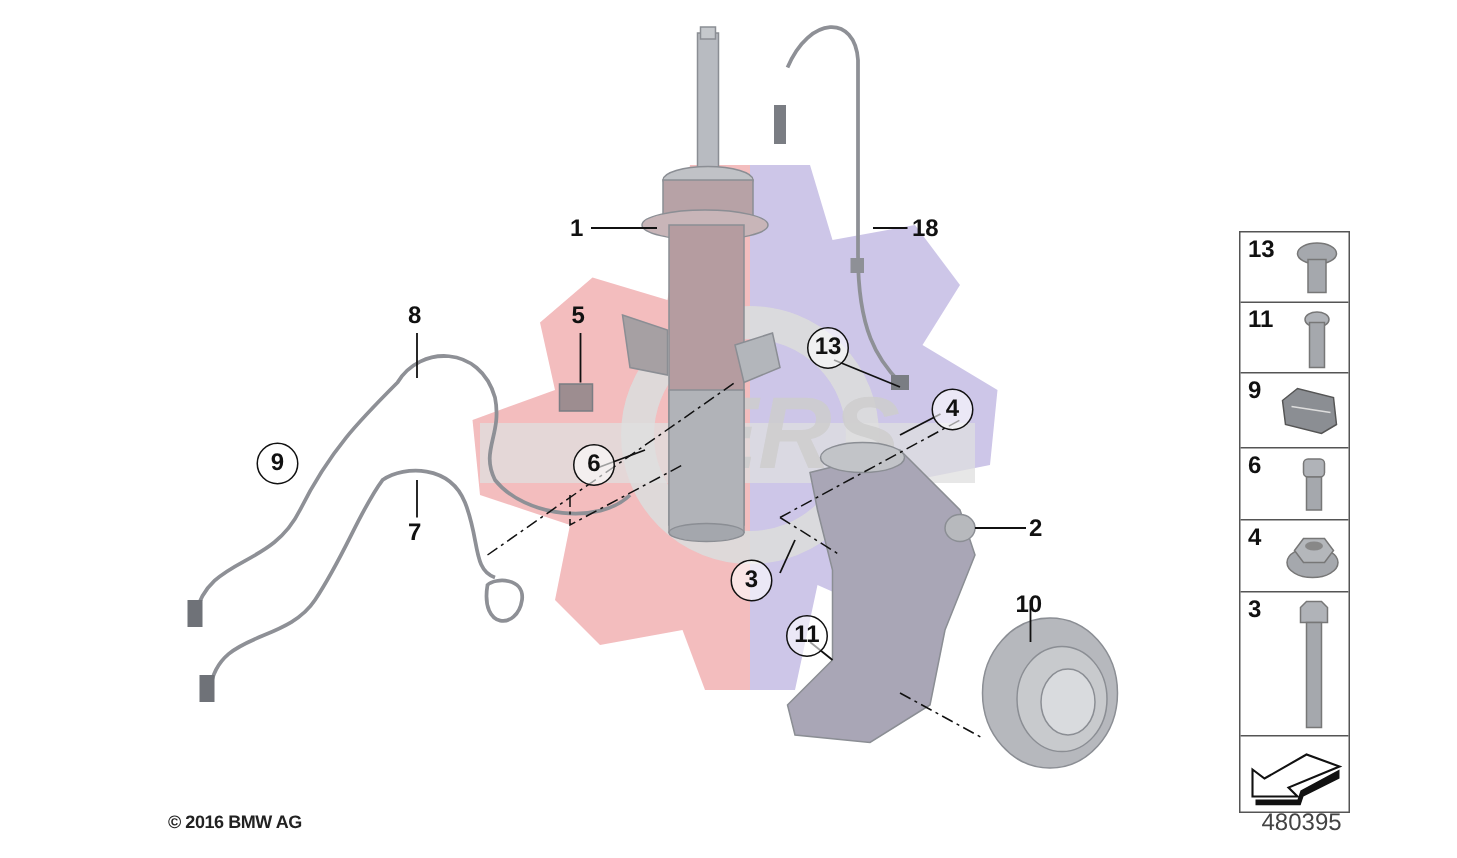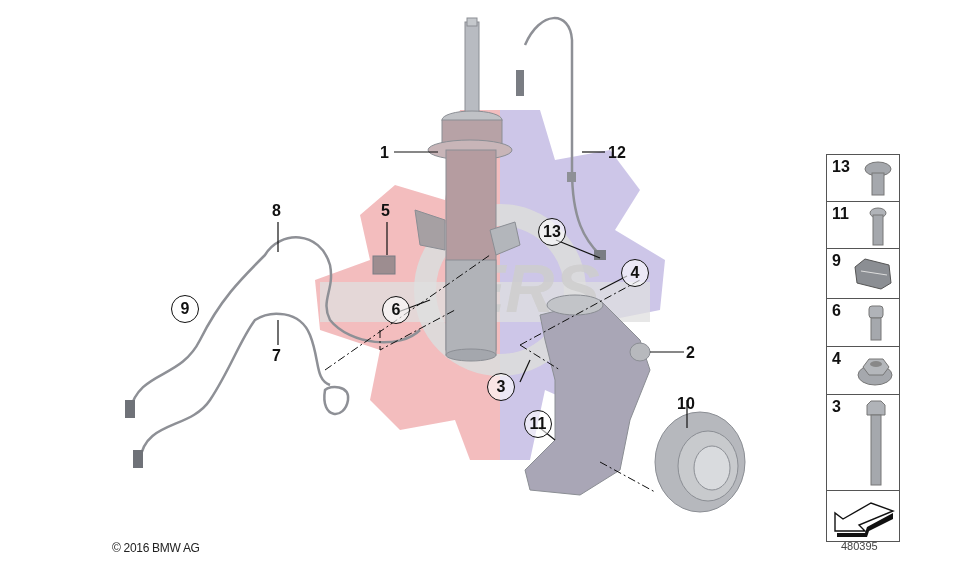--- a/index.html
+++ b/index.html
@@ -10,22 +10,22 @@
              font-family: "Liberation Sans", sans-serif; line-height: 1; }
   .callout.circled { width: 28px; height: 28px; border: 1.6px solid #111; border-radius: 50%;
              display: flex; align-items: center; justify-content: center; background: rgba(255,255,255,0.6);
              box-sizing: border-box; }
   .legend { position: absolute; left: 826px; top: 154px; width: 72px; border: 1px solid #555;
             background: #fff; }
   .legend-row { position: relative; border-bottom: 1px solid #555; box-sizing: border-box; }
   .legend-row:last-child { border-bottom: none; }
   .legend-num { position: absolute; left: 5px; top: 3px; font-weight: bold; font-size: 16px; color: #111; }
   .legend-icon { position: absolute; }
-  .copyright { position: absolute; left: 112px; top: 541px; font-size: 12px; font-weight: normal; color: #222; letter-spacing: -0.3px; }
-  .diagram-id { position: absolute; left: 841px; top: 540px; font-size: 11px; color: #444; }
+  .copyright { position: absolute; left: 112px; top: 541px; font-size: 12px; font-weight: bold; color: #222; letter-spacing: -0.3px; }
+  .diagram-id { position: absolute; left: 841px; top: 540px; font-size: 16px; color: #444; }
 </style>
 </head>
 <body>
 
 <div class="canvas">
   <svg width="971" height="572" viewBox="0 0 971 572" style="position:absolute;left:0;top:0;">
 
     <g opacity="0.9">
       <path d="M500,110 L500,460 L470,460 L455,420 L400,430 L370,400 L380,350 L320,330 L315,280 L370,260 L360,215 L395,185 L445,200 L460,110 Z" fill="#f2b6b8"></path>
       <path d="M500,110 L540,110 L555,160 L610,150 L640,190 L615,230 L665,260 L660,310 L610,320 L625,380 L590,410 L545,390 L530,460 L500,460 Z" fill="#c8c0e6"></path>
@@ -93,21 +93,21 @@
       <path d="M325,370 L490,255"></path>
       <path d="M380,330 L380,350 L455,310"></path>
       <path d="M520,345 L640,280"></path>
       <path d="M520,345 L560,370"></path>
       <path d="M600,462 L655,492"></path>
     </g>
   </svg>
 
   <div id="callouts">
       <div class="callout" style="left: 380px; top: 145px;">1</div>
-      <div class="callout" style="left: 608px; top: 145px;">12</div>
+      <div class="callout" style="left: 608px; top: 145px;">18</div>
       <div class="callout" style="left: 381px; top: 203px;">5</div>
       <div class="callout" style="left: 272px; top: 203px;">8</div>
       <div class="callout circled" style="left: 538px; top: 218px;">13</div>
       <div class="callout circled" style="left: 621px; top: 259px;">4</div>
       <div class="callout circled" style="left: 171px; top: 295px;">9</div>
       <div class="callout circled" style="left: 382px; top: 296px;">6</div>
       <div class="callout" style="left: 686px; top: 345px;">2</div>
       <div class="callout" style="left: 272px; top: 348px;">7</div>
       <div class="callout circled" style="left: 487px; top: 373px;">3</div>
       <div class="callout" style="left: 677px; top: 396px;">10</div>

